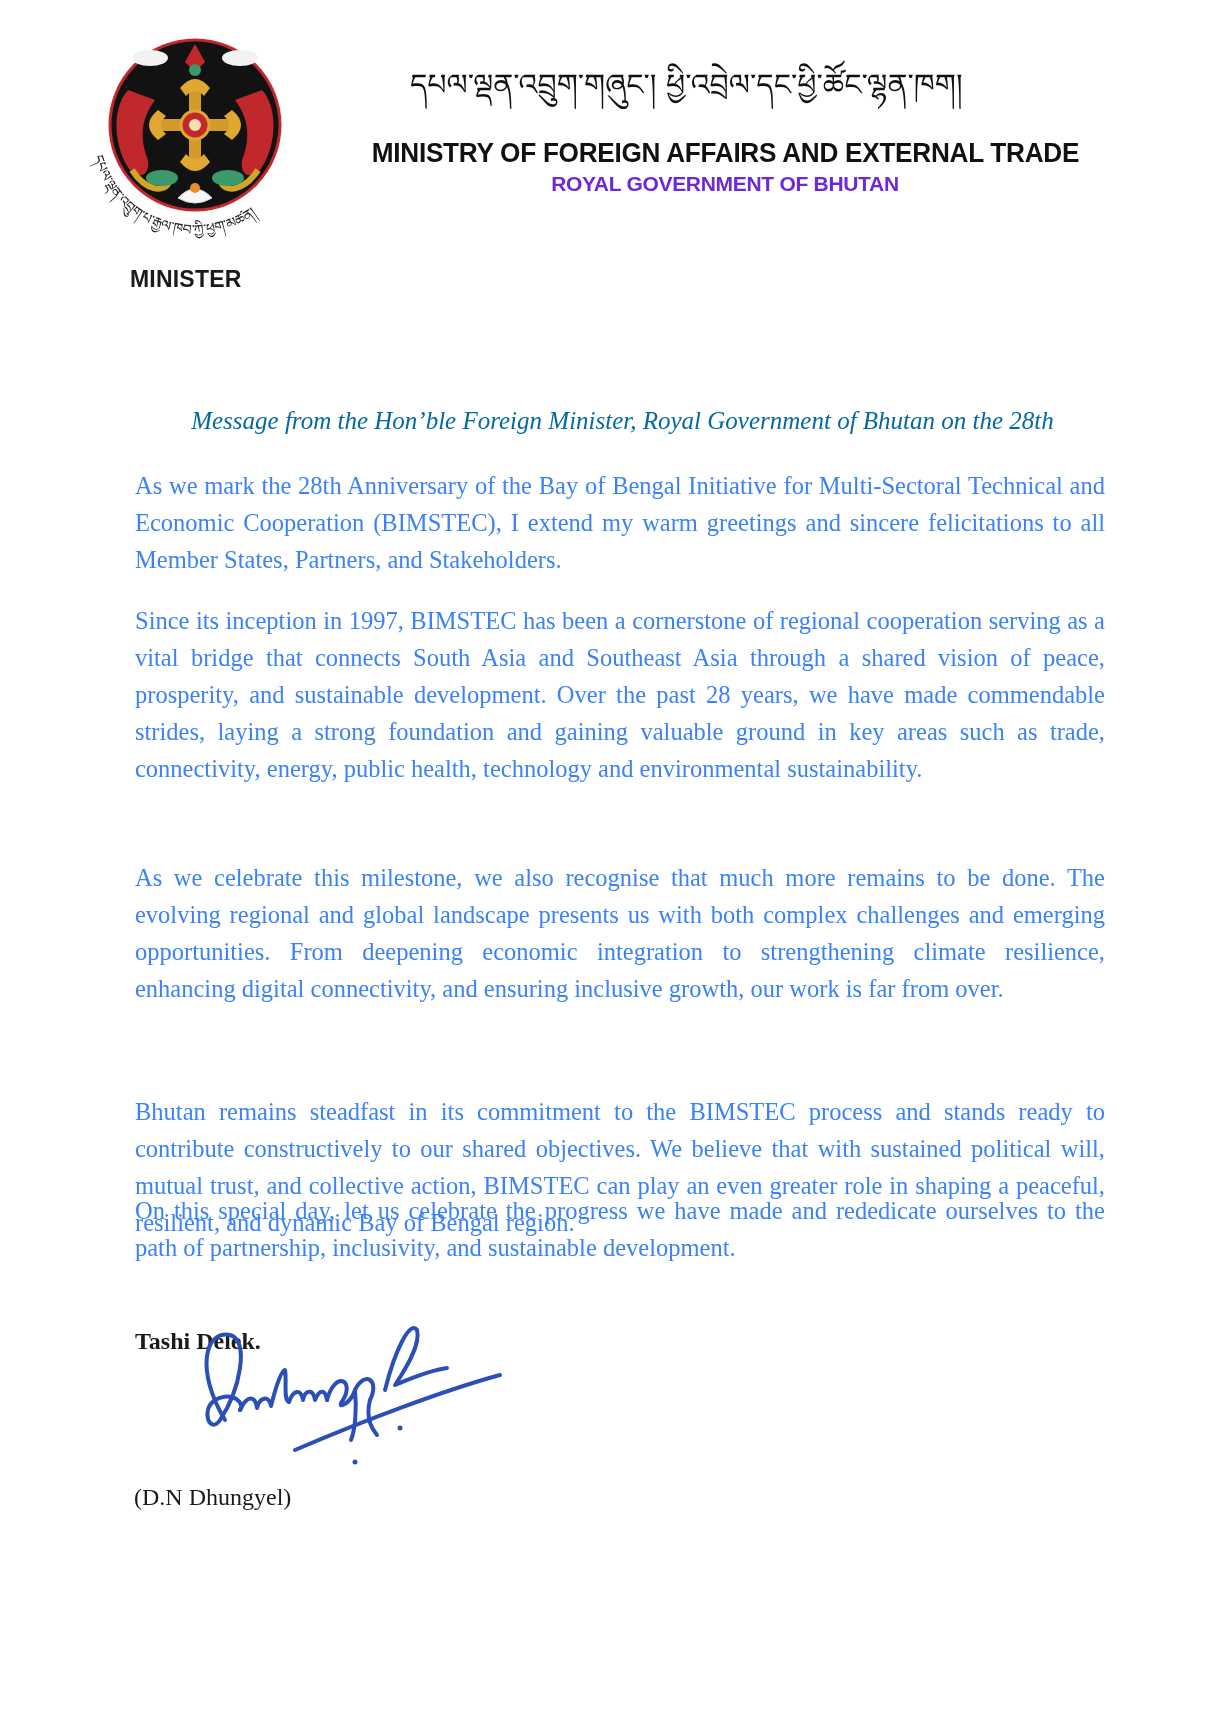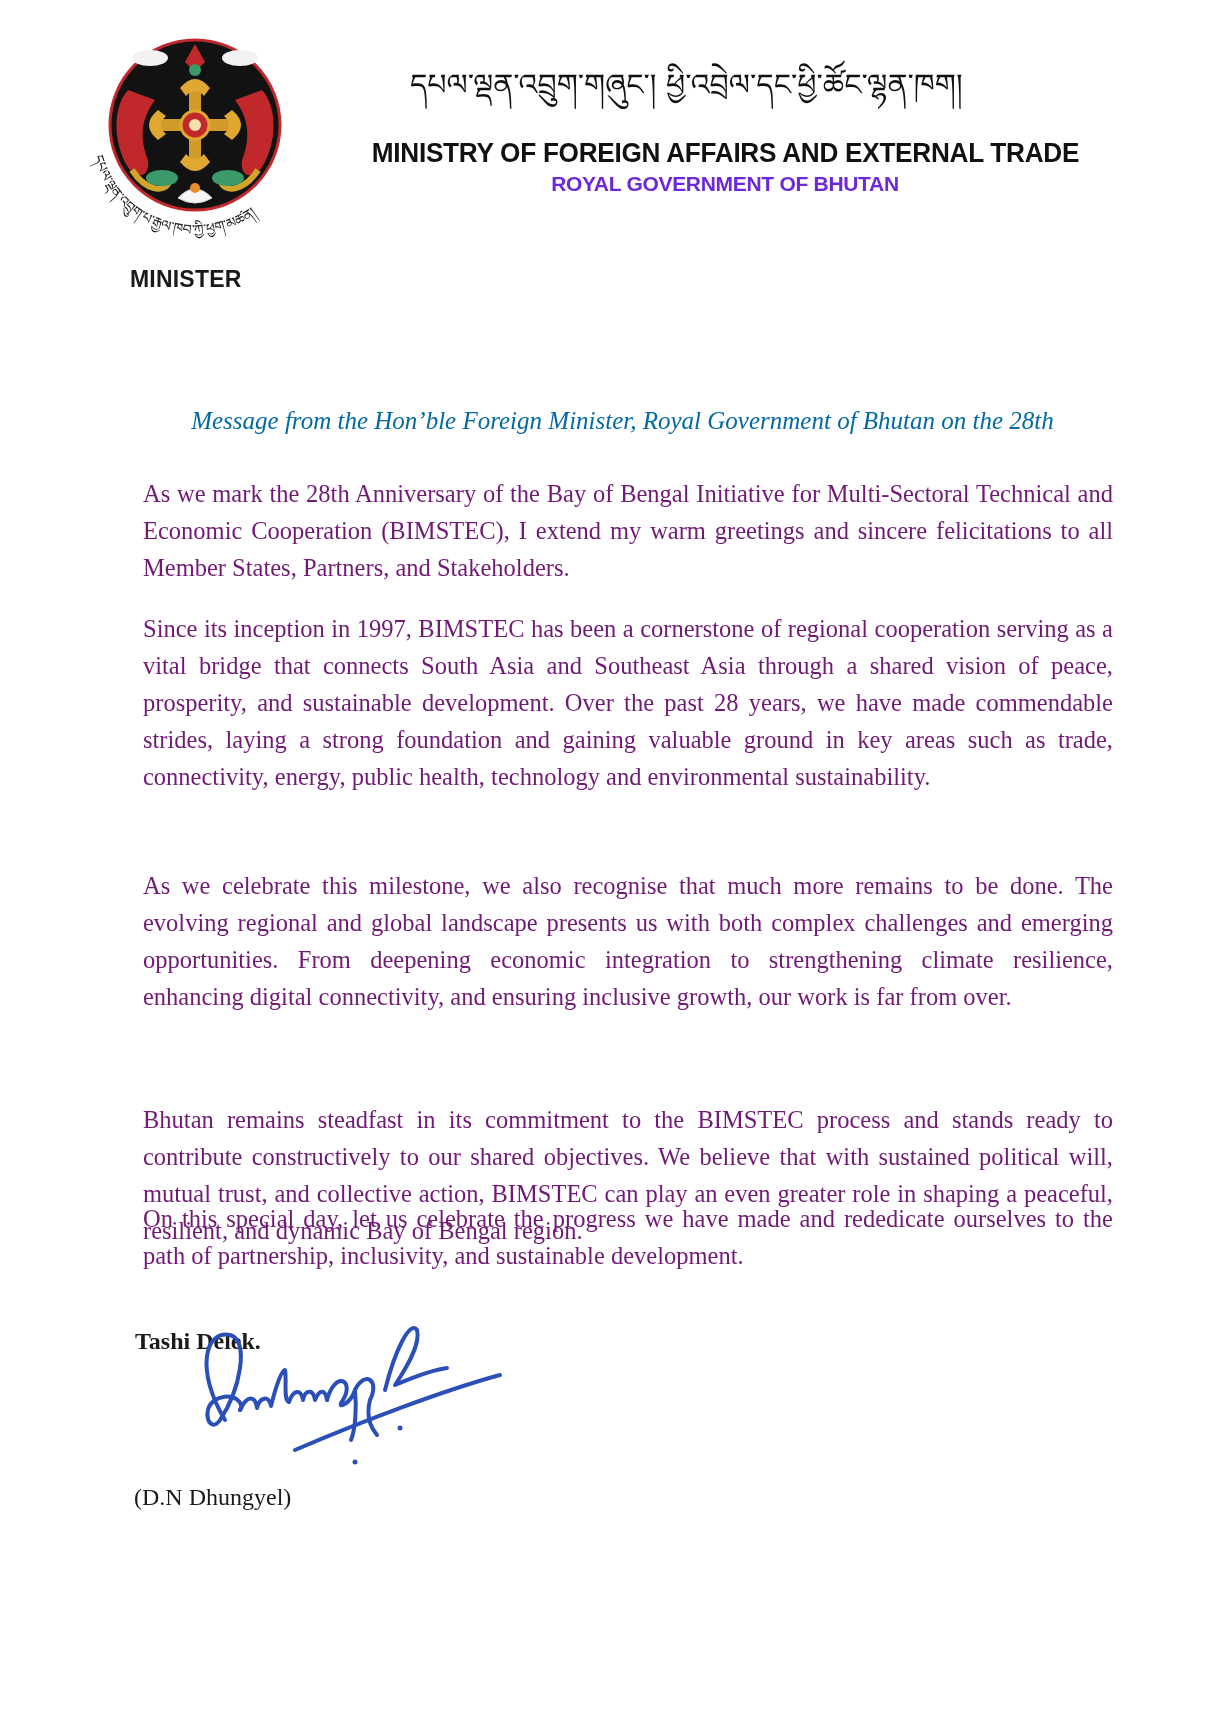--- a/index.html
+++ b/index.html
@@ -34,21 +34,21 @@
     position:absolute; left:125px; top:370px; width:995px; text-align:center;
     font-family:"Liberation Serif", serif; font-style:italic; font-size:25px; line-height:37px;
     color:#0369a1;
     margin-top:32px;
   }
 
   
   .body-text {
     position:absolute; left:135px; width:970px;
     font-family:"Liberation Serif", serif; font-size:24.5px; line-height:37px;
-    color:#701a75; text-align:justify; margin:8px;
+    color:#3b82f6; text-align:justify; margin:0;
   }
   .p1 { top:467px; }
   .p2 { top:602px; }
   .p3 { top:859px; }
   .p4 { top:1093px; }
   .p5 { top:1192px; }
 
   .closing {
     position:absolute; left:135px; top:1328px;
     font-family:"Liberation Serif", serif; font-weight:bold; font-size:24px; color:#1a1a1a;

